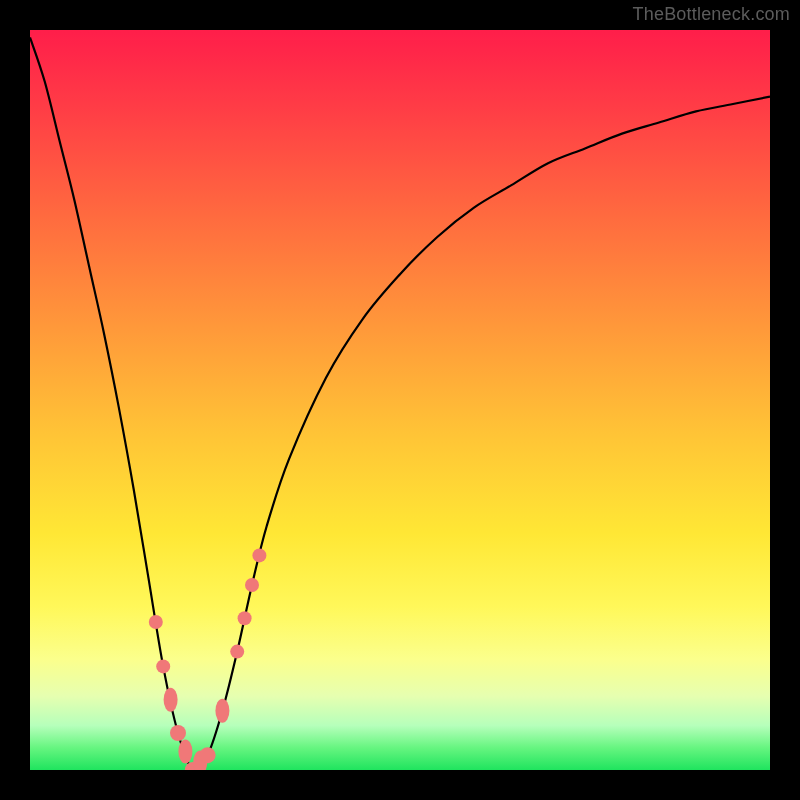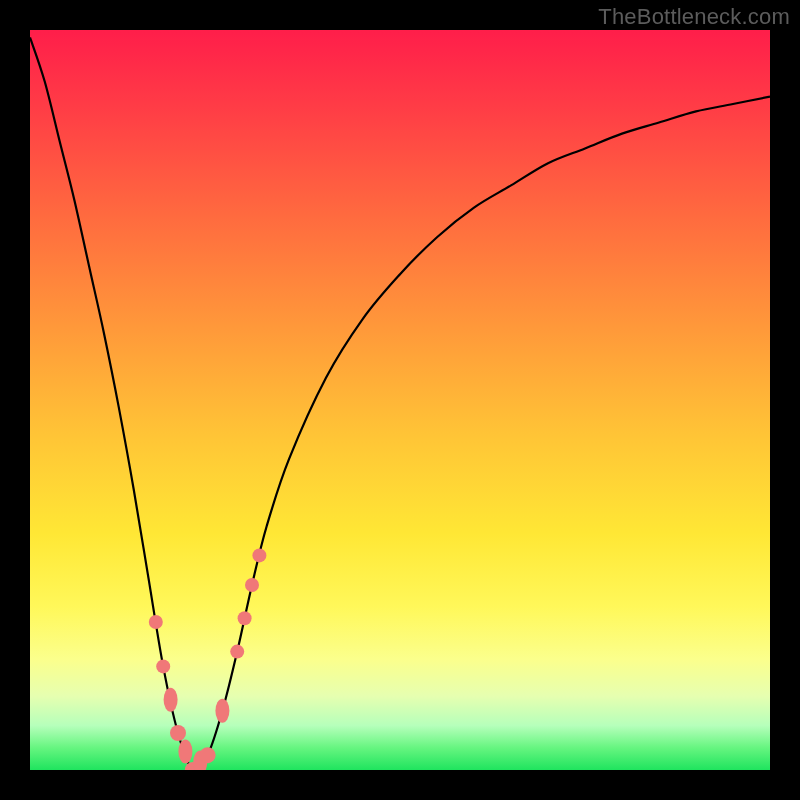--- a/index.html
+++ b/index.html
@@ -47,21 +47,21 @@
       #b6ffbb 94%,
       #66f580 97%,
       #1fe45e 100%
     );
   }
   .watermark {
     position: absolute;
     top: 4px;
     right: 10px;
     color: #5c5c5c;
-    font-size: 22px;
+    font-size: 18px;
     letter-spacing: 0.2px;
     font-weight: 500;
     user-select: none;
   }
   svg.curve {
     position: absolute;
     top: 0;
     left: 0;
     width: 740px;
     height: 740px;

